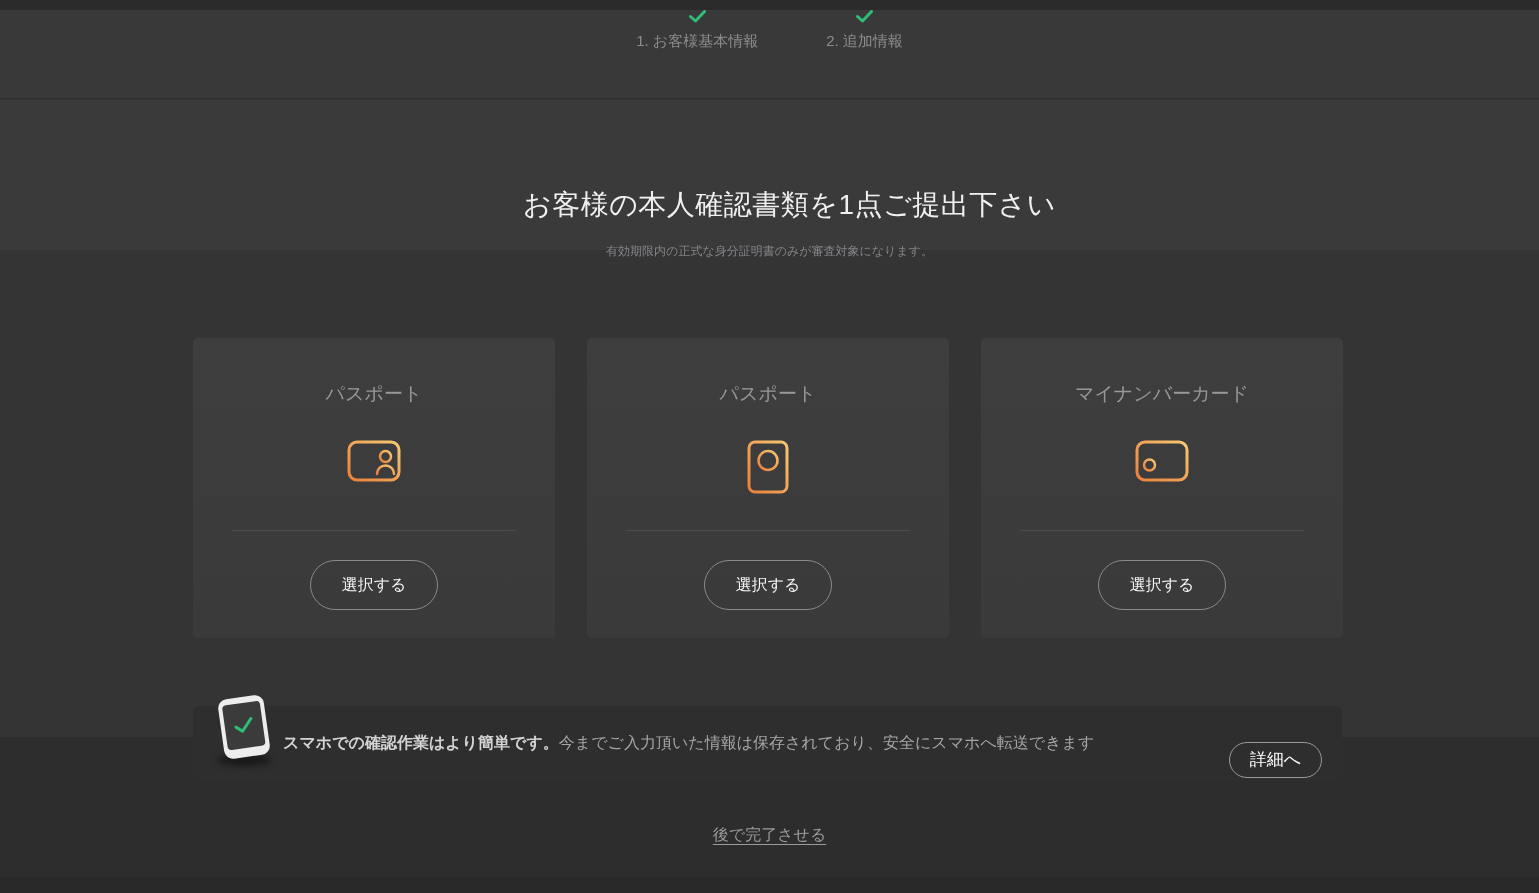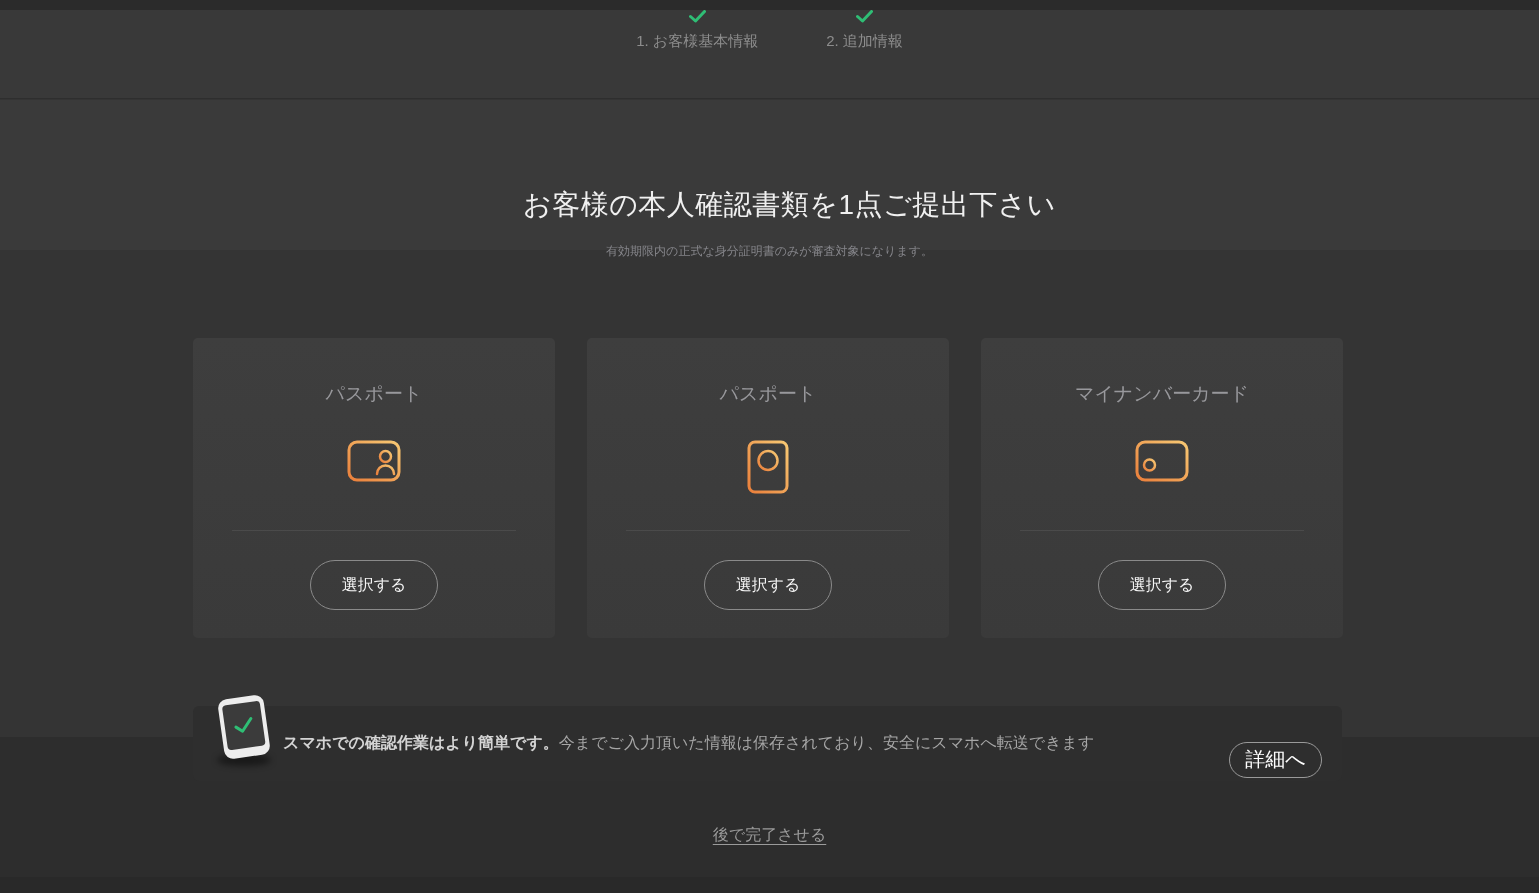--- a/index.html
+++ b/index.html
@@ -98,21 +98,21 @@
   .phone-screen {
     position: absolute; left: 4px; top: 6px; right: 4px; bottom: 9px;
     background: #3b3b3b; border-radius: 4px;
     display: flex; align-items: center; justify-content: center;
   }
   .banner-text { font-size: 16px; color: #a6a6a6; line-height: 1.3; }
   .banner-text b { color: #d4d4d4; font-weight: 700; }
   .detail-btn {
     margin-left: auto; width: 93px; height: 36px; border-radius: 18px;
     background: transparent; border: 1px solid #9a9a9a;
-    color: #ffffff; font-size: 20px; cursor: pointer; flex: 0 0 auto;
+    color: #ffffff; font-size: 17px; cursor: pointer; flex: 0 0 auto;
     font-family: inherit;
     margin-top: 32px;
   }
 
   
   .later-wrap { position: absolute; top: 825px; left: 0; width: 100%; text-align: center; }
   .later-link {
     color: #9b9b9b; font-size: 16px; text-decoration: underline;
     text-underline-offset: 4px; cursor: pointer;
   }

